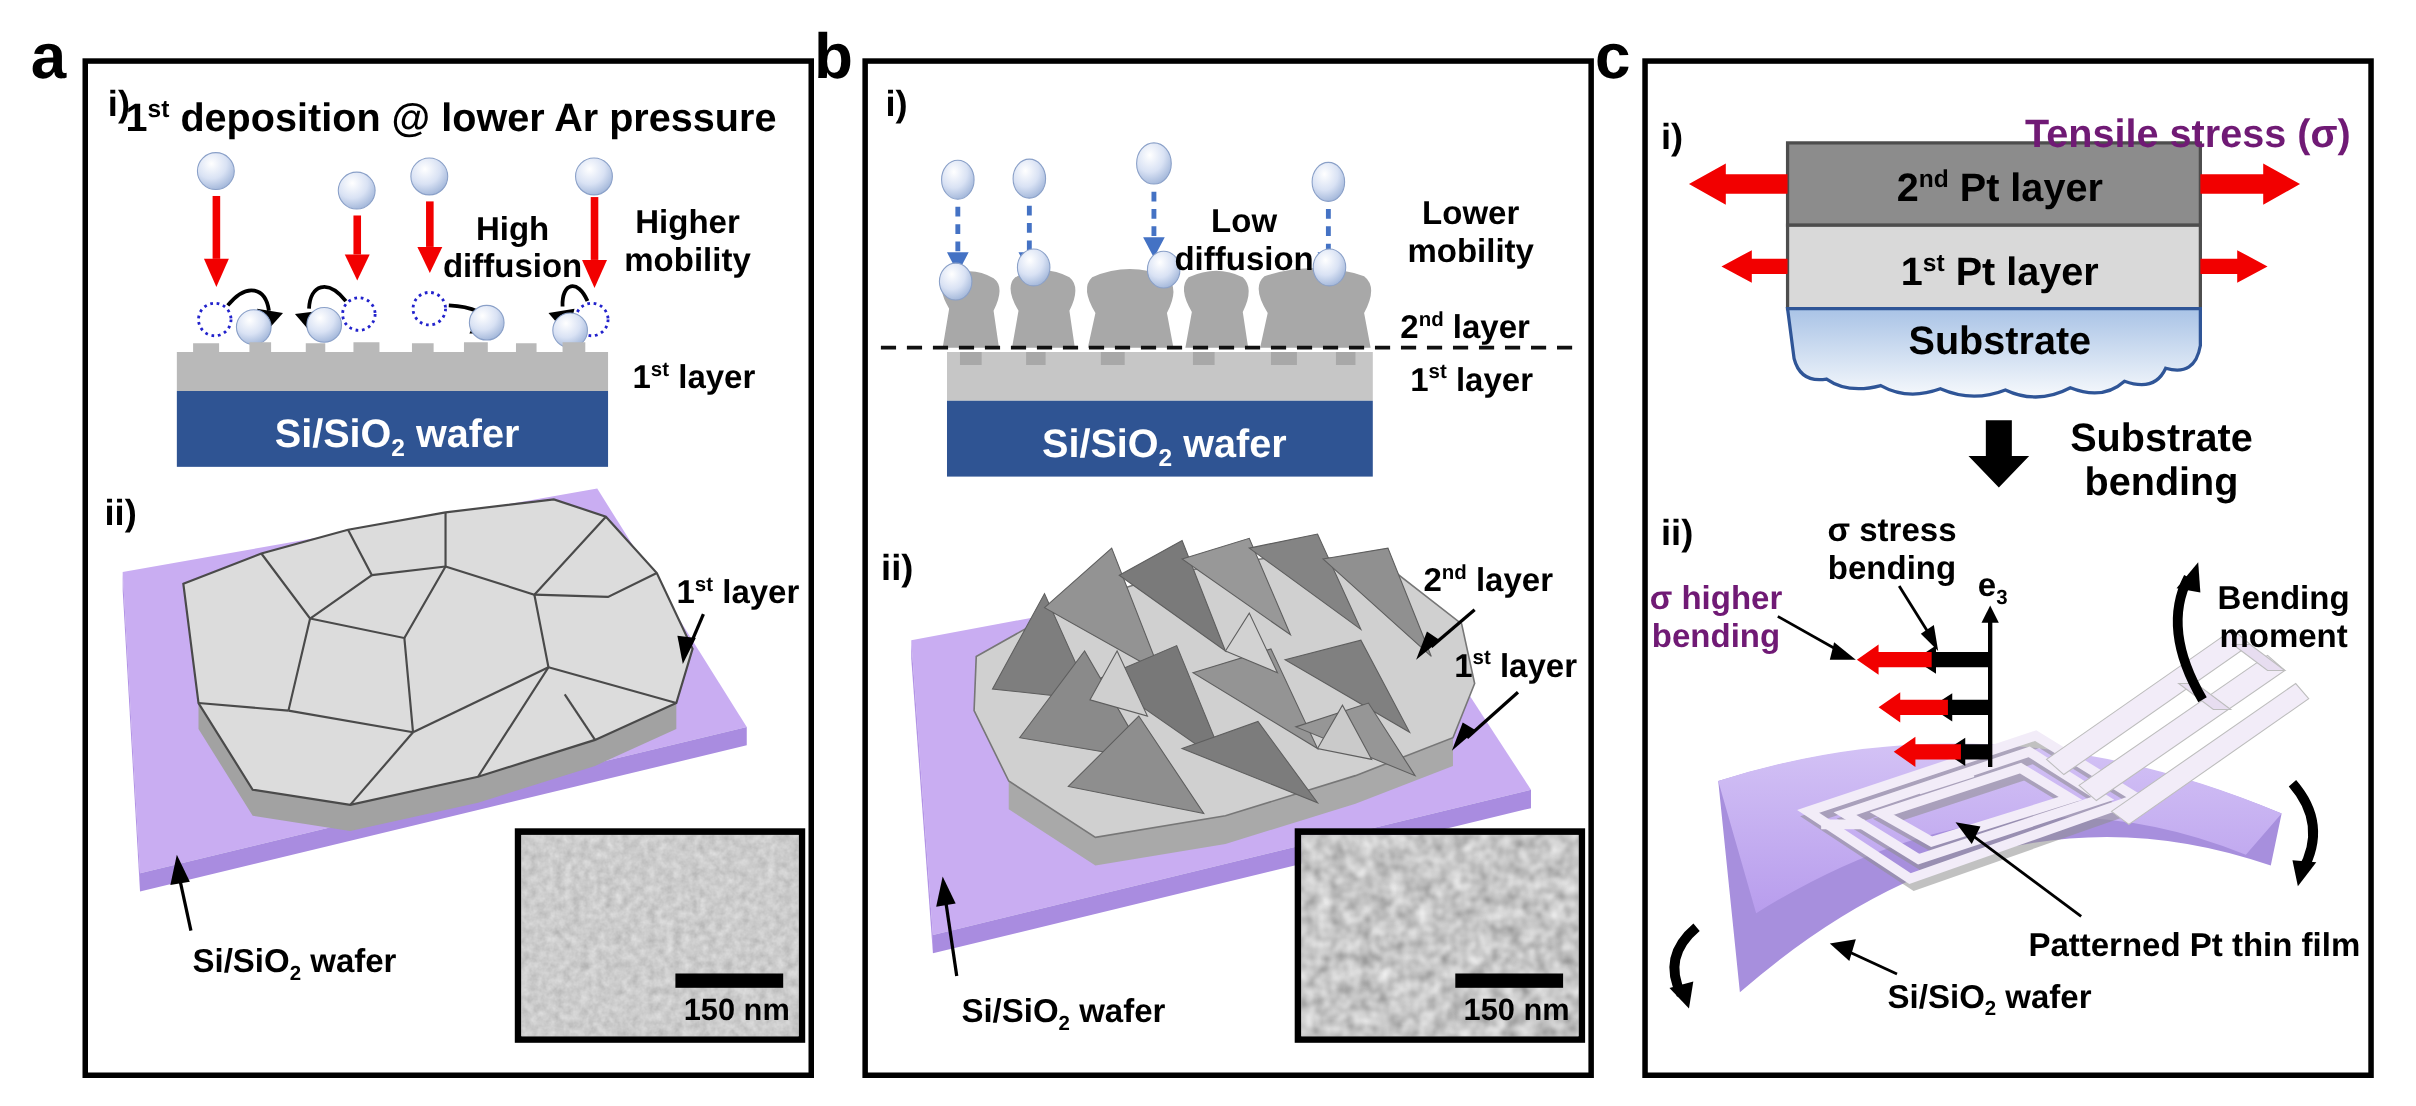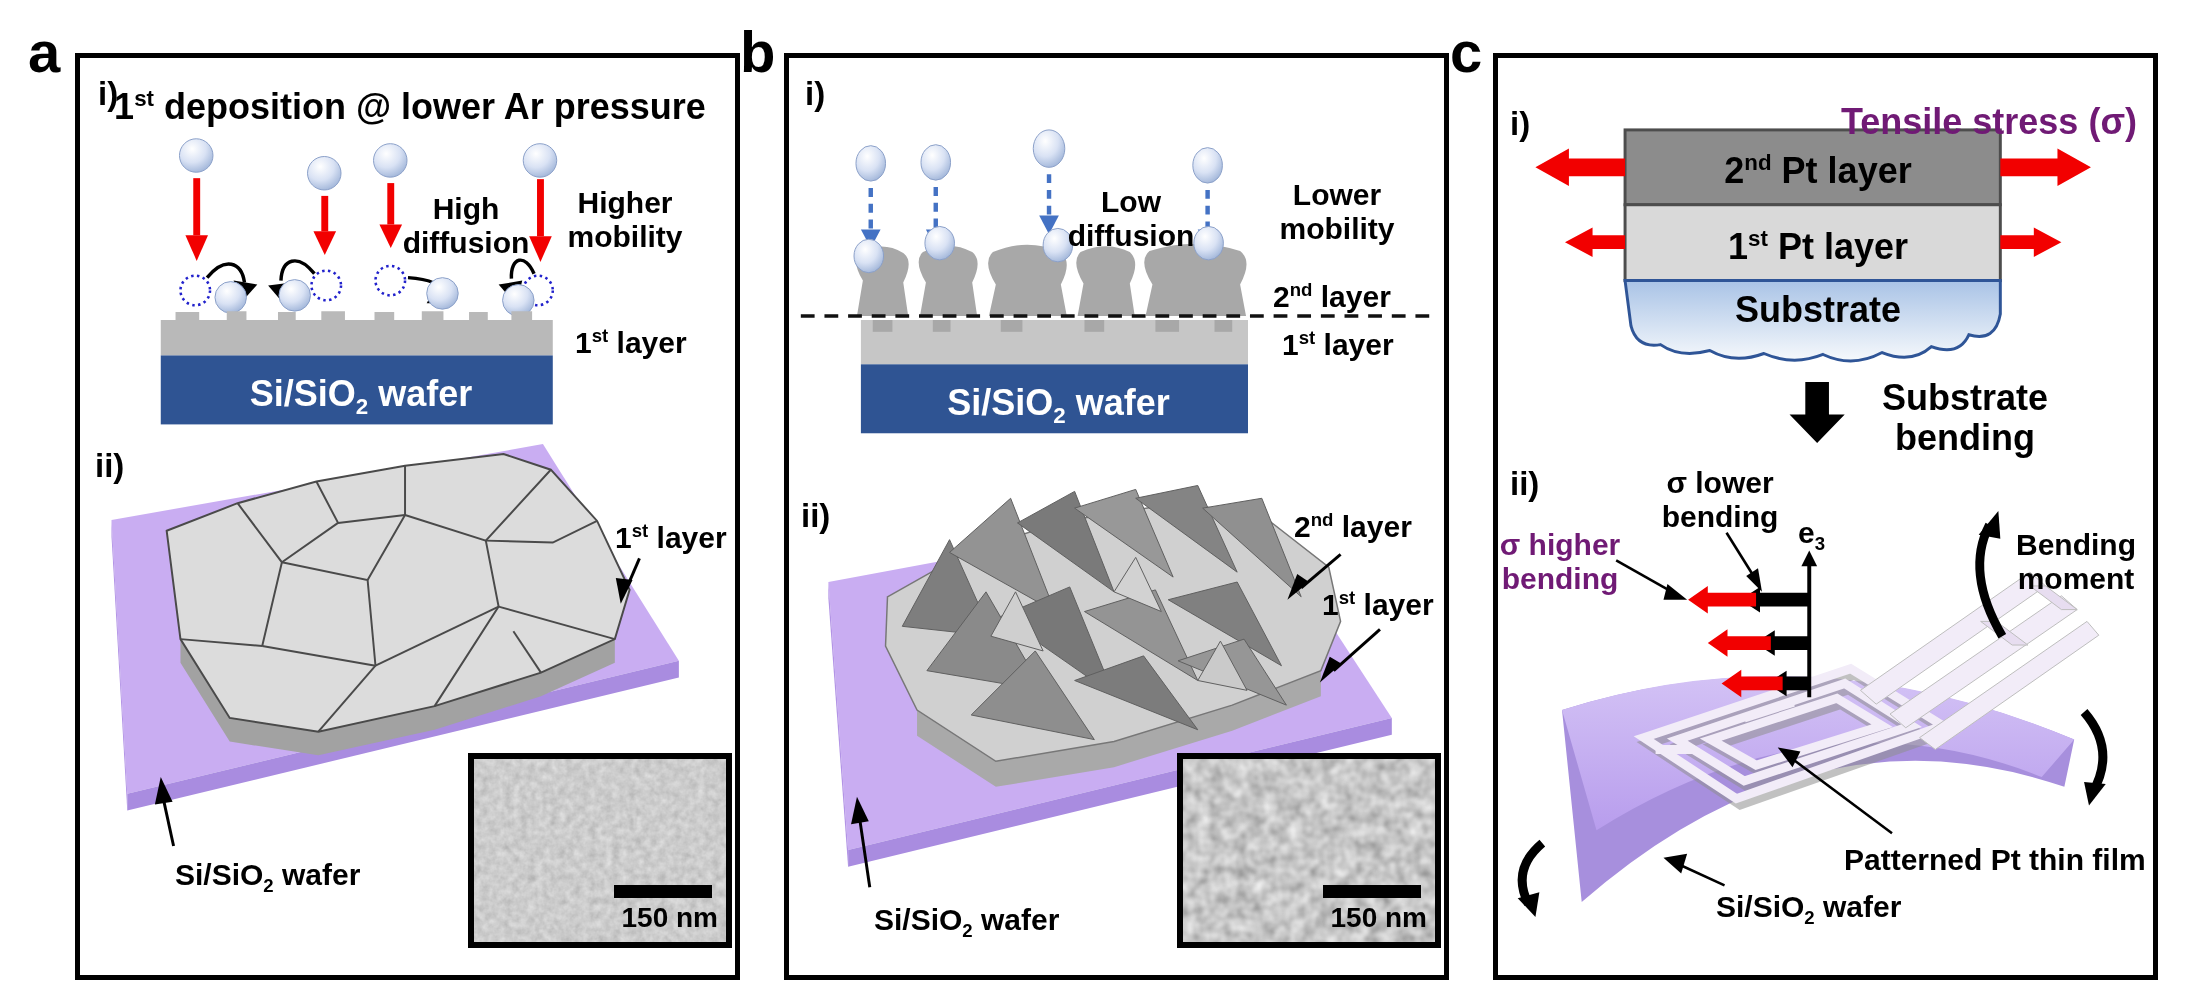--- a/index.html
+++ b/index.html
@@ -373,21 +373,21 @@
     <div class="t ttl red" style="right:16px;top:44px;position:absolute">Tensile stress (σ)</div>
     <div class="t ttl ctr" style="left:320px;top:92px"><span>2</span><sup>nd</sup><span> Pt layer</span></div>
     <div class="t ttl ctr" style="left:320px;top:168px"><span>1</span><sup>st</sup><span> Pt layer</span></div>
     <div class="t ttl ctr" style="left:320px;top:232px">Substrate</div>
     <div class="t ttl ctr" style="left:467px;top:320px">
         <div>Substrate</div>
         <div>bending</div>
       </div>
     <div class="t num" style="left:12px;top:408px">ii)</div>
     <div class="t lbl ctr" style="left:222px;top:408px">
-        <div>σ lower</div>
+        <div>σ stress</div>
         <div>bending</div>
       </div>
     <div class="t lbl red ctr" style="left:62px;top:470px">
         <div>σ higher</div>
         <div>bending</div>
       </div>
     <div class="t lbl" style="left:300px;top:458px"><span>e</span><sub>3</sub></div>
     <div class="t lbl ctr" style="left:578px;top:470px">
         <div>Bending</div>
         <div>moment</div>

